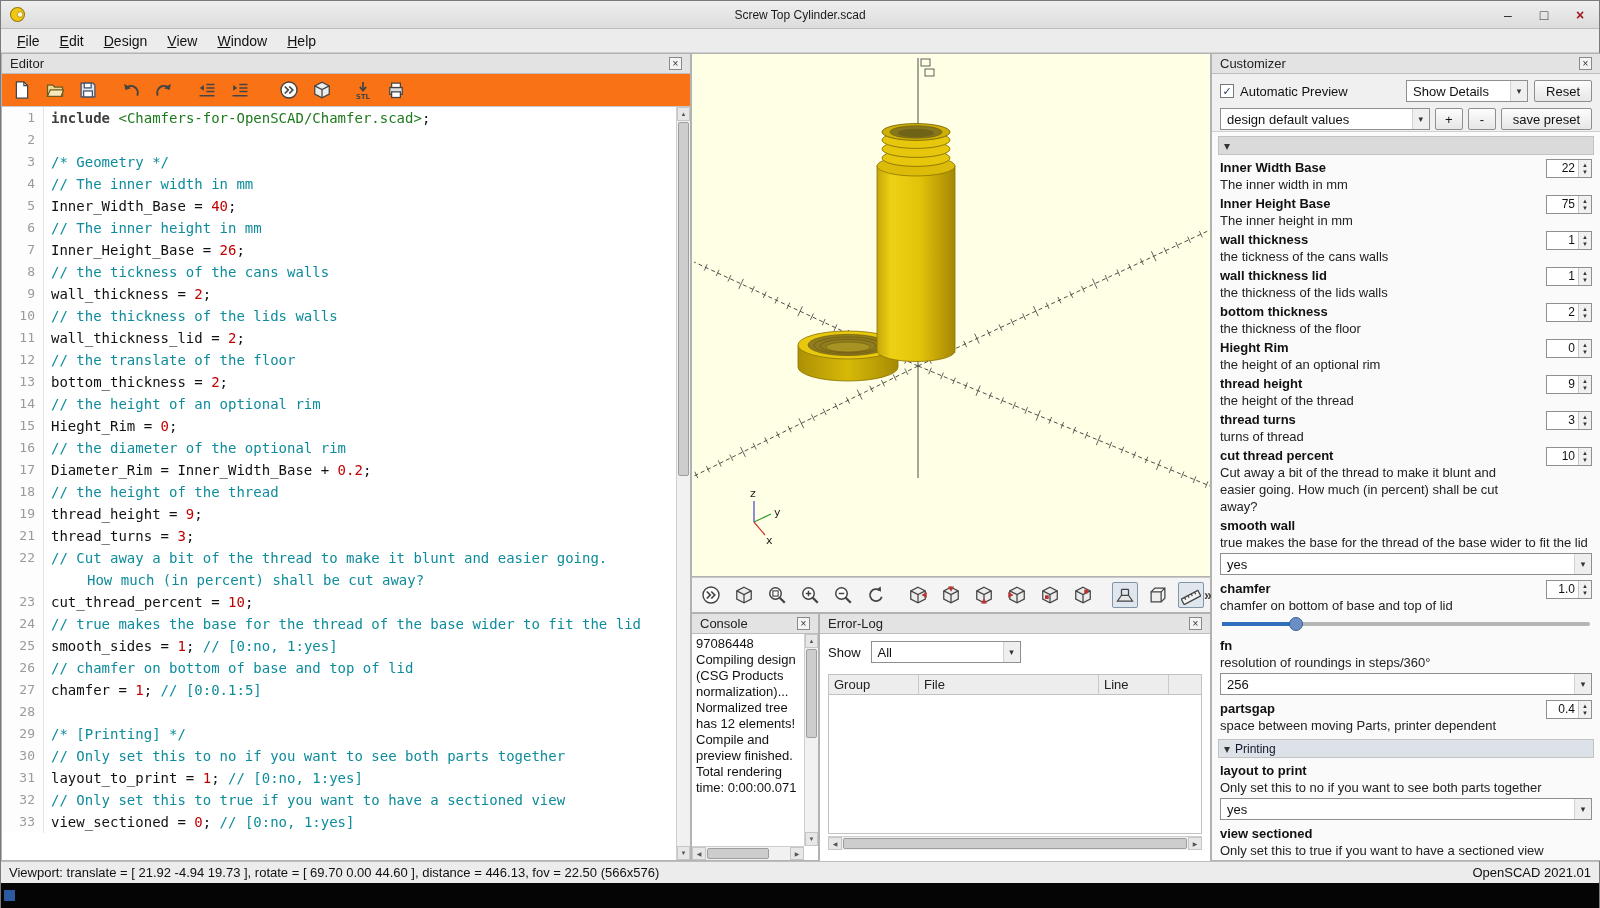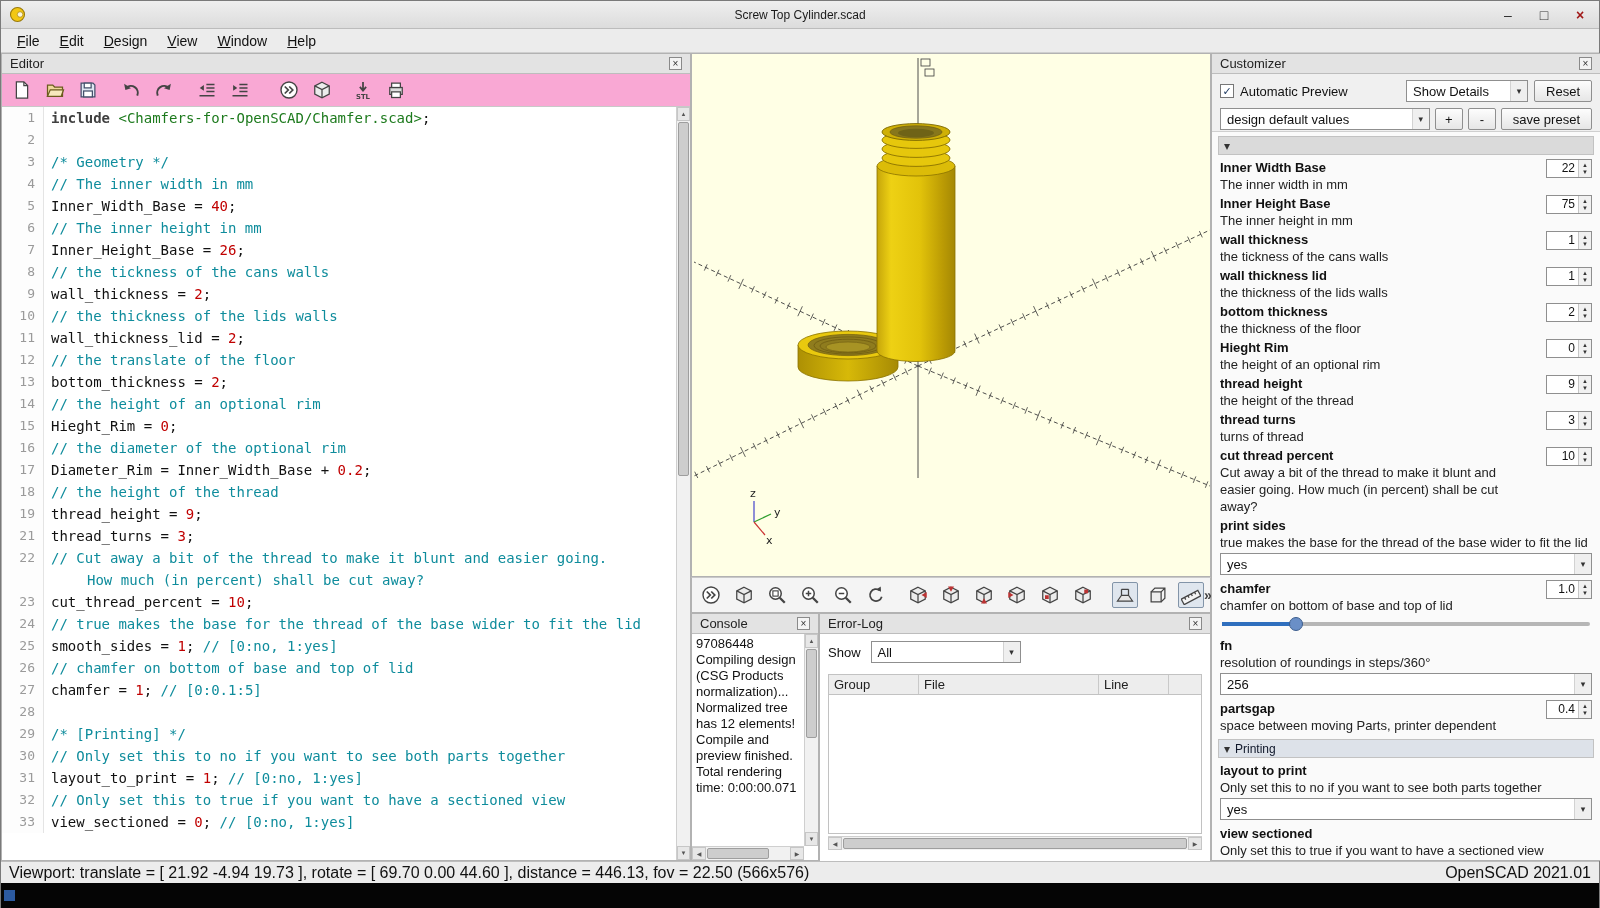--- a/index.html
+++ b/index.html
@@ -20,21 +20,21 @@
   .menu-item{padding:3px 10px;font-size:14px;color:#111}
   .menu-item::first-letter{text-decoration:underline}
 
   
   .panel{position:absolute;background:#fff;border:1px solid #b2b2b2}
   .phead{height:20px;background:#e3e3e3;border-bottom:1px solid #bdbdbd;font-size:13px;display:flex;align-items:center;padding:0 8px;color:#222}
   .pclose{margin-left:auto;width:13px;height:13px;border:1px solid #8a8a8a;background:#f4f4f4;font-size:10px;line-height:11px;text-align:center;color:#333}
 
   
   #editor{left:0;top:52px;width:690px;height:808px;background:#f4f4f4}
-  #etoolbar{height:33px;background:#f9a8d4;border-bottom:1px solid #c8c8c8;display:flex;align-items:center;gap:7px;padding:0 7px}
+  #etoolbar{height:33px;background:#f97316;border-bottom:1px solid #c8c8c8;display:flex;align-items:center;gap:7px;padding:0 7px}
   .tbtn{width:26px;height:26px;display:flex;align-items:center;justify-content:center;border:1px solid transparent}
   .tbtn svg{width:20px;height:20px}
   .tbtn.active{border:1px solid #8294a8;background:#dfe6ee;border-radius:2px}
   #etoolbar .tbtn:nth-child(4){margin-left:10px}
   #etoolbar .tbtn:nth-child(6){margin-left:10px}
   #etoolbar .tbtn:nth-child(8){margin-left:16px}
   #etoolbar .tbtn:nth-child(10){margin-left:8px}
   #code{position:absolute;left:0;top:53px;right:14px;bottom:0;background:#fff;overflow:hidden;font-family:"DejaVu Sans Mono","Liberation Mono",monospace;font-size:14px}
   .crow{display:flex;height:22px;line-height:22px;white-space:pre}
   .lnum{width:42px;flex:none;text-align:right;padding-right:8px;color:#9a9a9a;font-size:13px;border-right:1px solid #e4e4e4;background:#fdfdfd}
@@ -111,21 +111,21 @@
   .spin{position:absolute;top:1px;right:8px;width:46px;height:19px;background:#fff;border:1px solid #8f8f8f;display:flex}
   .spin-val{flex:1;text-align:right;padding:1px 3px;font-size:12px;line-height:15px}
   .spin-arr{width:13px;border-left:1px solid #c6c6c6;display:flex;flex-direction:column;align-items:center;justify-content:center;font-size:6px;color:#333;line-height:7px;background:#f1f1f1}
   .prow .sel{margin:2px 0 3px}
   .slider{position:relative;height:16px;margin:2px 2px 3px}
   .slider .track{position:absolute;left:0;right:0;top:6px;height:4px;background:#b6b6b6;border-radius:2px}
   .slider .fill{position:absolute;left:0;top:6px;height:4px;background:#2f6fbe}
   .slider .handle{position:absolute;top:1px;width:14px;height:14px;border-radius:50%;background:#6a8fc7;border:1px solid #3c5e8e}
 
   
-  #statusbar{position:absolute;left:0;top:860px;width:100%;height:22px;background:#ececec;border-top:1px solid #bdbdbd;display:flex;align-items:center;padding:0 8px;font-size:16px;color:#111}
+  #statusbar{position:absolute;left:0;top:860px;width:100%;height:22px;background:#ececec;border-top:1px solid #bdbdbd;display:flex;align-items:center;padding:0 8px;font-size:13px;color:#111}
   #statusbar .ver{margin-left:auto}
   #strip{position:absolute;left:0;top:882px;width:100%;height:26px;background:#050505}
   #strip .task{position:absolute;left:3px;top:7px;width:11px;height:11px;background:#2c5aa0}
 </style>
 </head>
 <body>
 
 <div class="window">
 
   <div class="titlebar">
@@ -614,21 +614,21 @@
           <span class="spin">
             <span class="spin-val">10</span>
             <span class="spin-arr">
               <span>▲</span>
               <span>▼</span>
             </span>
           </span>
           <div class="pdesc narrow">Cut away a bit of the thread to make it blunt and easier going. How much (in percent) shall be cut away?</div>
         </div>
         <div class="prow">
-          <div class="plabel">print sides</div>
+          <div class="plabel">smooth wall</div>
           <div class="pdesc">true makes the base for the thread of the base wider to fit the lid</div>
           <div class="sel">
             <span class="sel-val">yes</span>
             <span class="sel-arr">▾</span>
           </div>
         </div>
         <div class="prow">
           <div class="plabel">chamfer</div>
           <span class="spin">
             <span class="spin-val">1.0</span>

